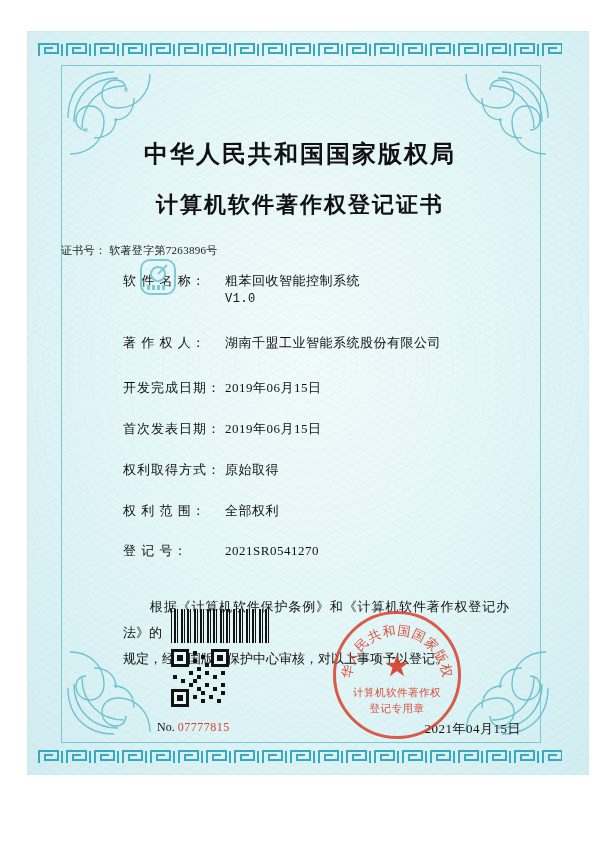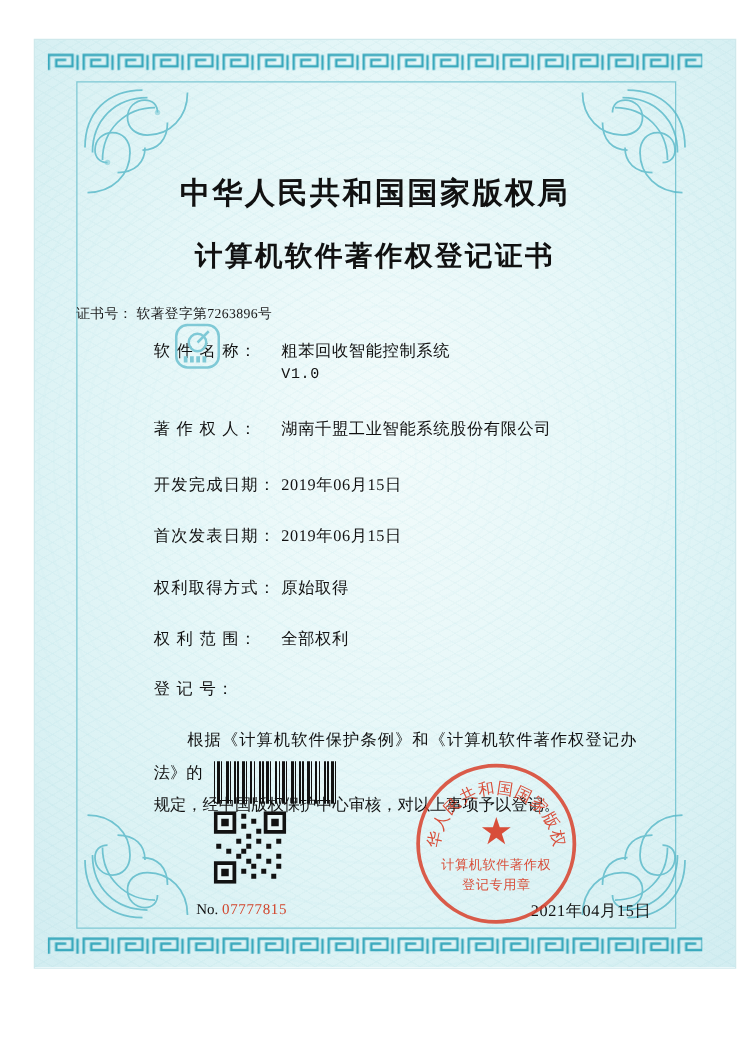--- a/index.html
+++ b/index.html
@@ -123,21 +123,21 @@
   .fields {
     margin-top: 14px;
     padding-left: 62px;
   }
   .field-row {
     display: flex;
     align-items: flex-start;
     font-family: "Liberation Serif", serif;
     font-size: 13px;
     color: #111;
-    margin-bottom: 19px;
+    margin-bottom: 33px;
   }
   .field-label {
     width: 102px;
     flex: 0 0 102px;
     letter-spacing: 1px;
     white-space: nowrap;
   }
   .field-value {
     flex: 1;
     letter-spacing: 0.5px;
@@ -436,20 +436,21 @@
           <div class="field-value">原始取得</div>
         </div>
 
         <div class="field-row gap-mid">
           <div class="field-label">权 利 范 围：</div>
           <div class="field-value">全部权利</div>
         </div>
 
         <div class="field-row">
           <div class="field-label">登 记 号：</div>
+          <div class="field-value">2021SR0541270</div>
         </div>
 
       </div>
 
       <div class="statement">
         <div><span class="indent"></span><span>根据《计算机软件保护条例》和《计算机软件著作权登记办法》的</span></div>
         <div>规定，经中国版权保护中心审核，对以上事项予以登记。</div>
       </div>
 
       <div class="bottom">

